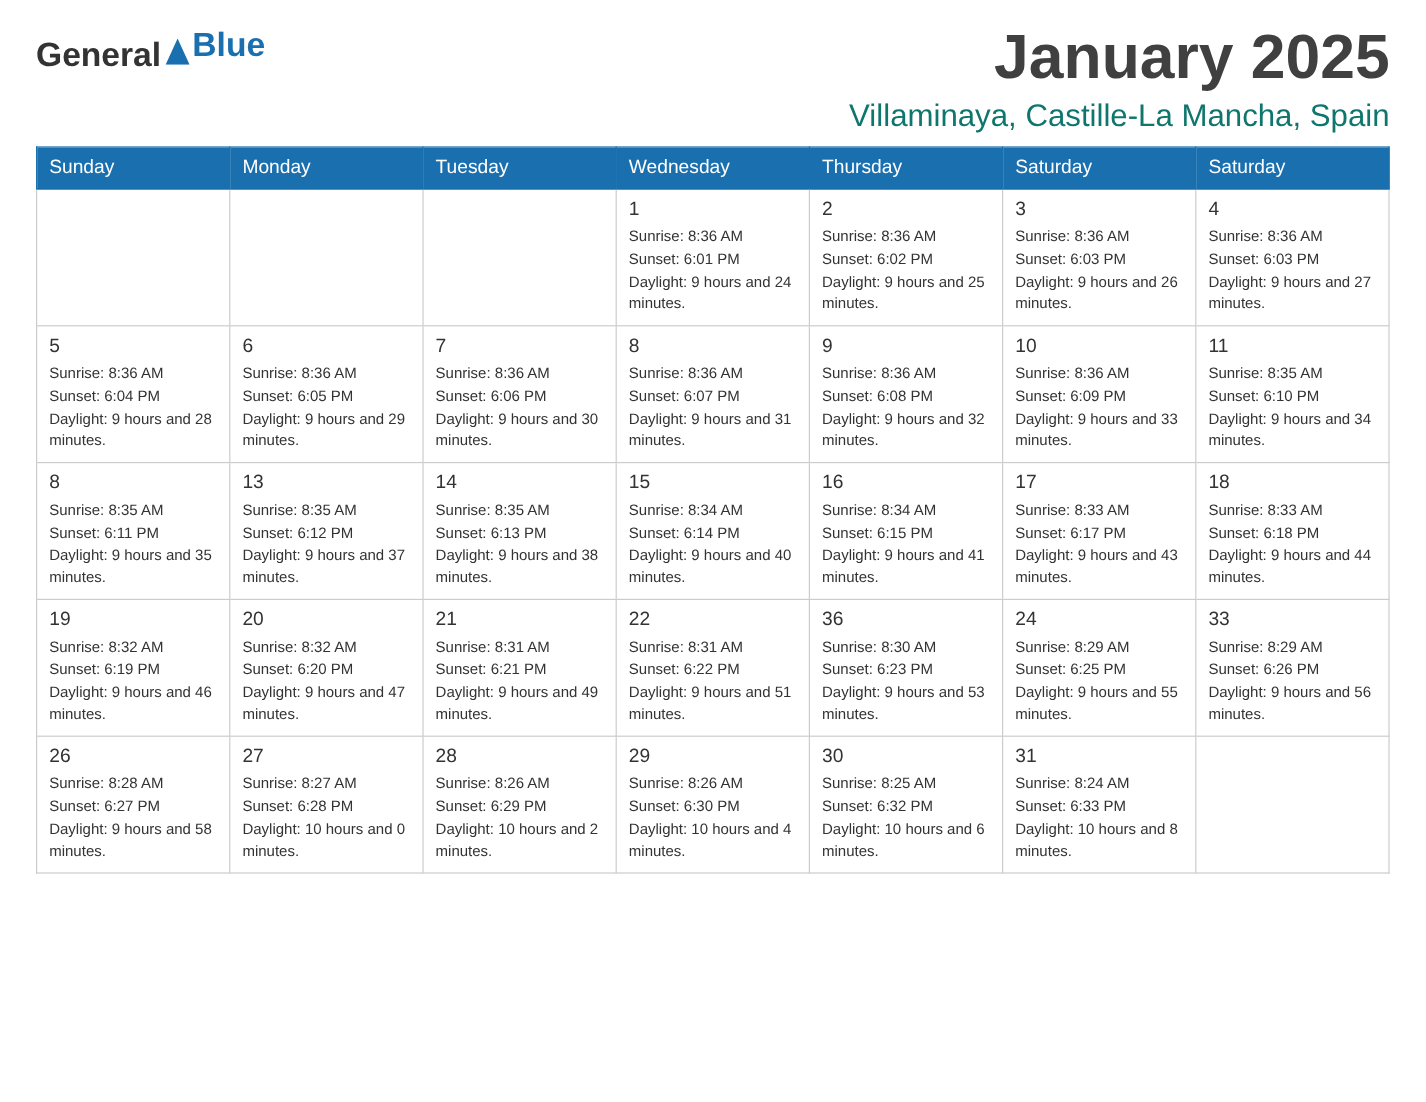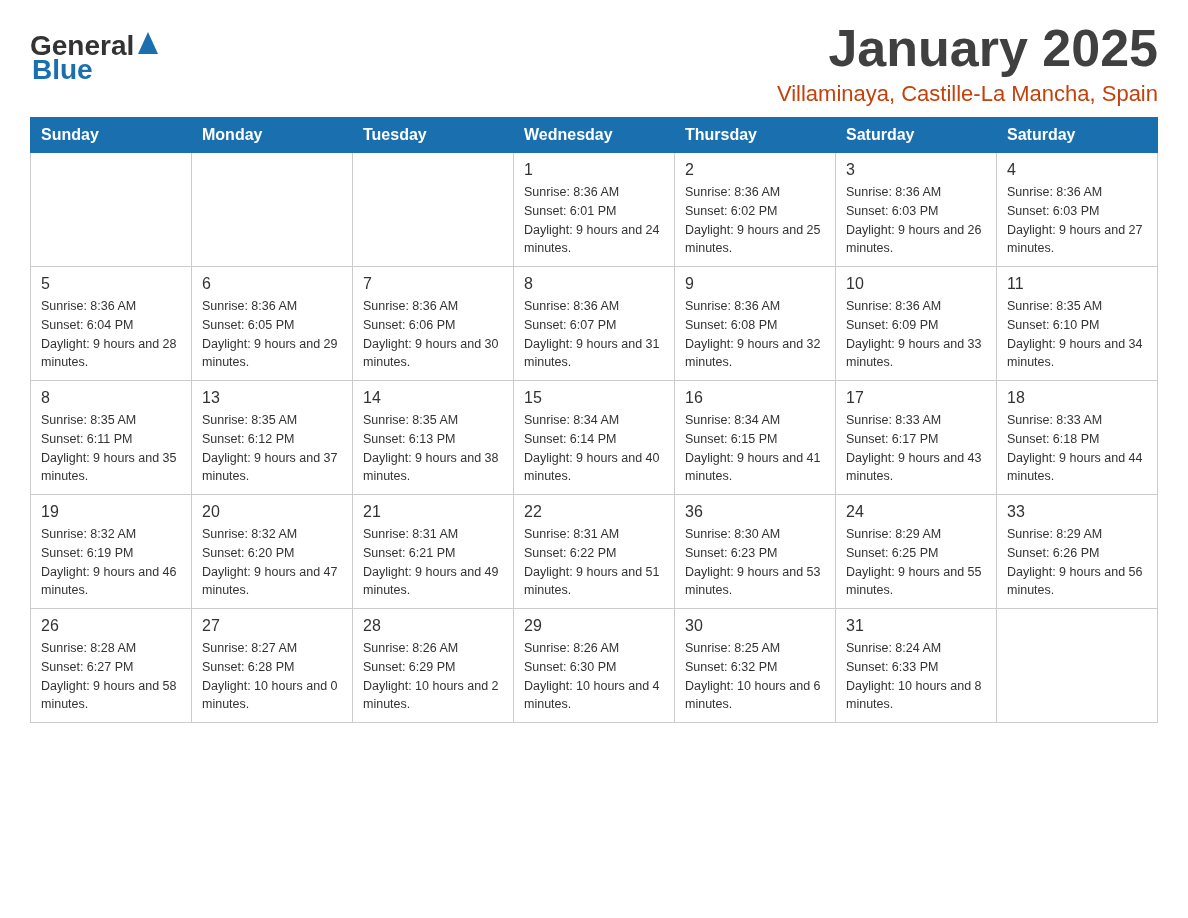--- a/index.html
+++ b/index.html
@@ -35,34 +35,34 @@
     .title-area {
       text-align: right;
     }
     .month-title {
       font-size: 52px;
       font-weight: bold;
       color: #404040;
       line-height: 1.1;
     }
     .location-title {
-      font-size: 22px;
-      color: #c2410c;
+      font-size: 26px;
+      color: #0f766e;
       margin-top: 4px;
     }
     .calendar-table {
       width: 100%;
       border-collapse: collapse;
       margin-top: 8px;
     }
     .calendar-table thead tr th {
       background-color: #1a6faf;
       color: #fff;
       font-size: 16px;
-      font-weight: bold;
+      font-weight: normal;
       padding: 8px 10px;
       text-align: left;
       border: 1px solid #1a6faf;
     }
     .calendar-table tbody tr td {
       vertical-align: top;
       padding: 8px 10px;
       border: 1px solid #ccc;
       width: calc(100% / 7);
       min-height: 110px;
@@ -85,21 +85,21 @@
     }
     tbody tr:nth-child(odd) td {
       background: #fff;
     }
   </style>
 </head>
 <body>
 
 <div class="header-area">
   <div class="logo">
-    <div style="display:flex;flex-direction:column;align-items:flex-start;">
+    <div style="display:flex;flex-direction:row;align-items:flex-start;">
       <div style="display:flex;align-items:center;">
         <span class="logo-text-general">General</span>
         <span style="display:inline-block;margin-left:4px;margin-bottom:2px;">
           <svg width="20" height="22" viewBox="0 0 20 22">
               <polygon points="0,22 10,0 20,22" fill="#1a6faf"></polygon>
             </svg>
         </span>
       </div>
       <span class="logo-text-blue" style="margin-top:-8px;margin-left:2px;">Blue</span>
     </div>

